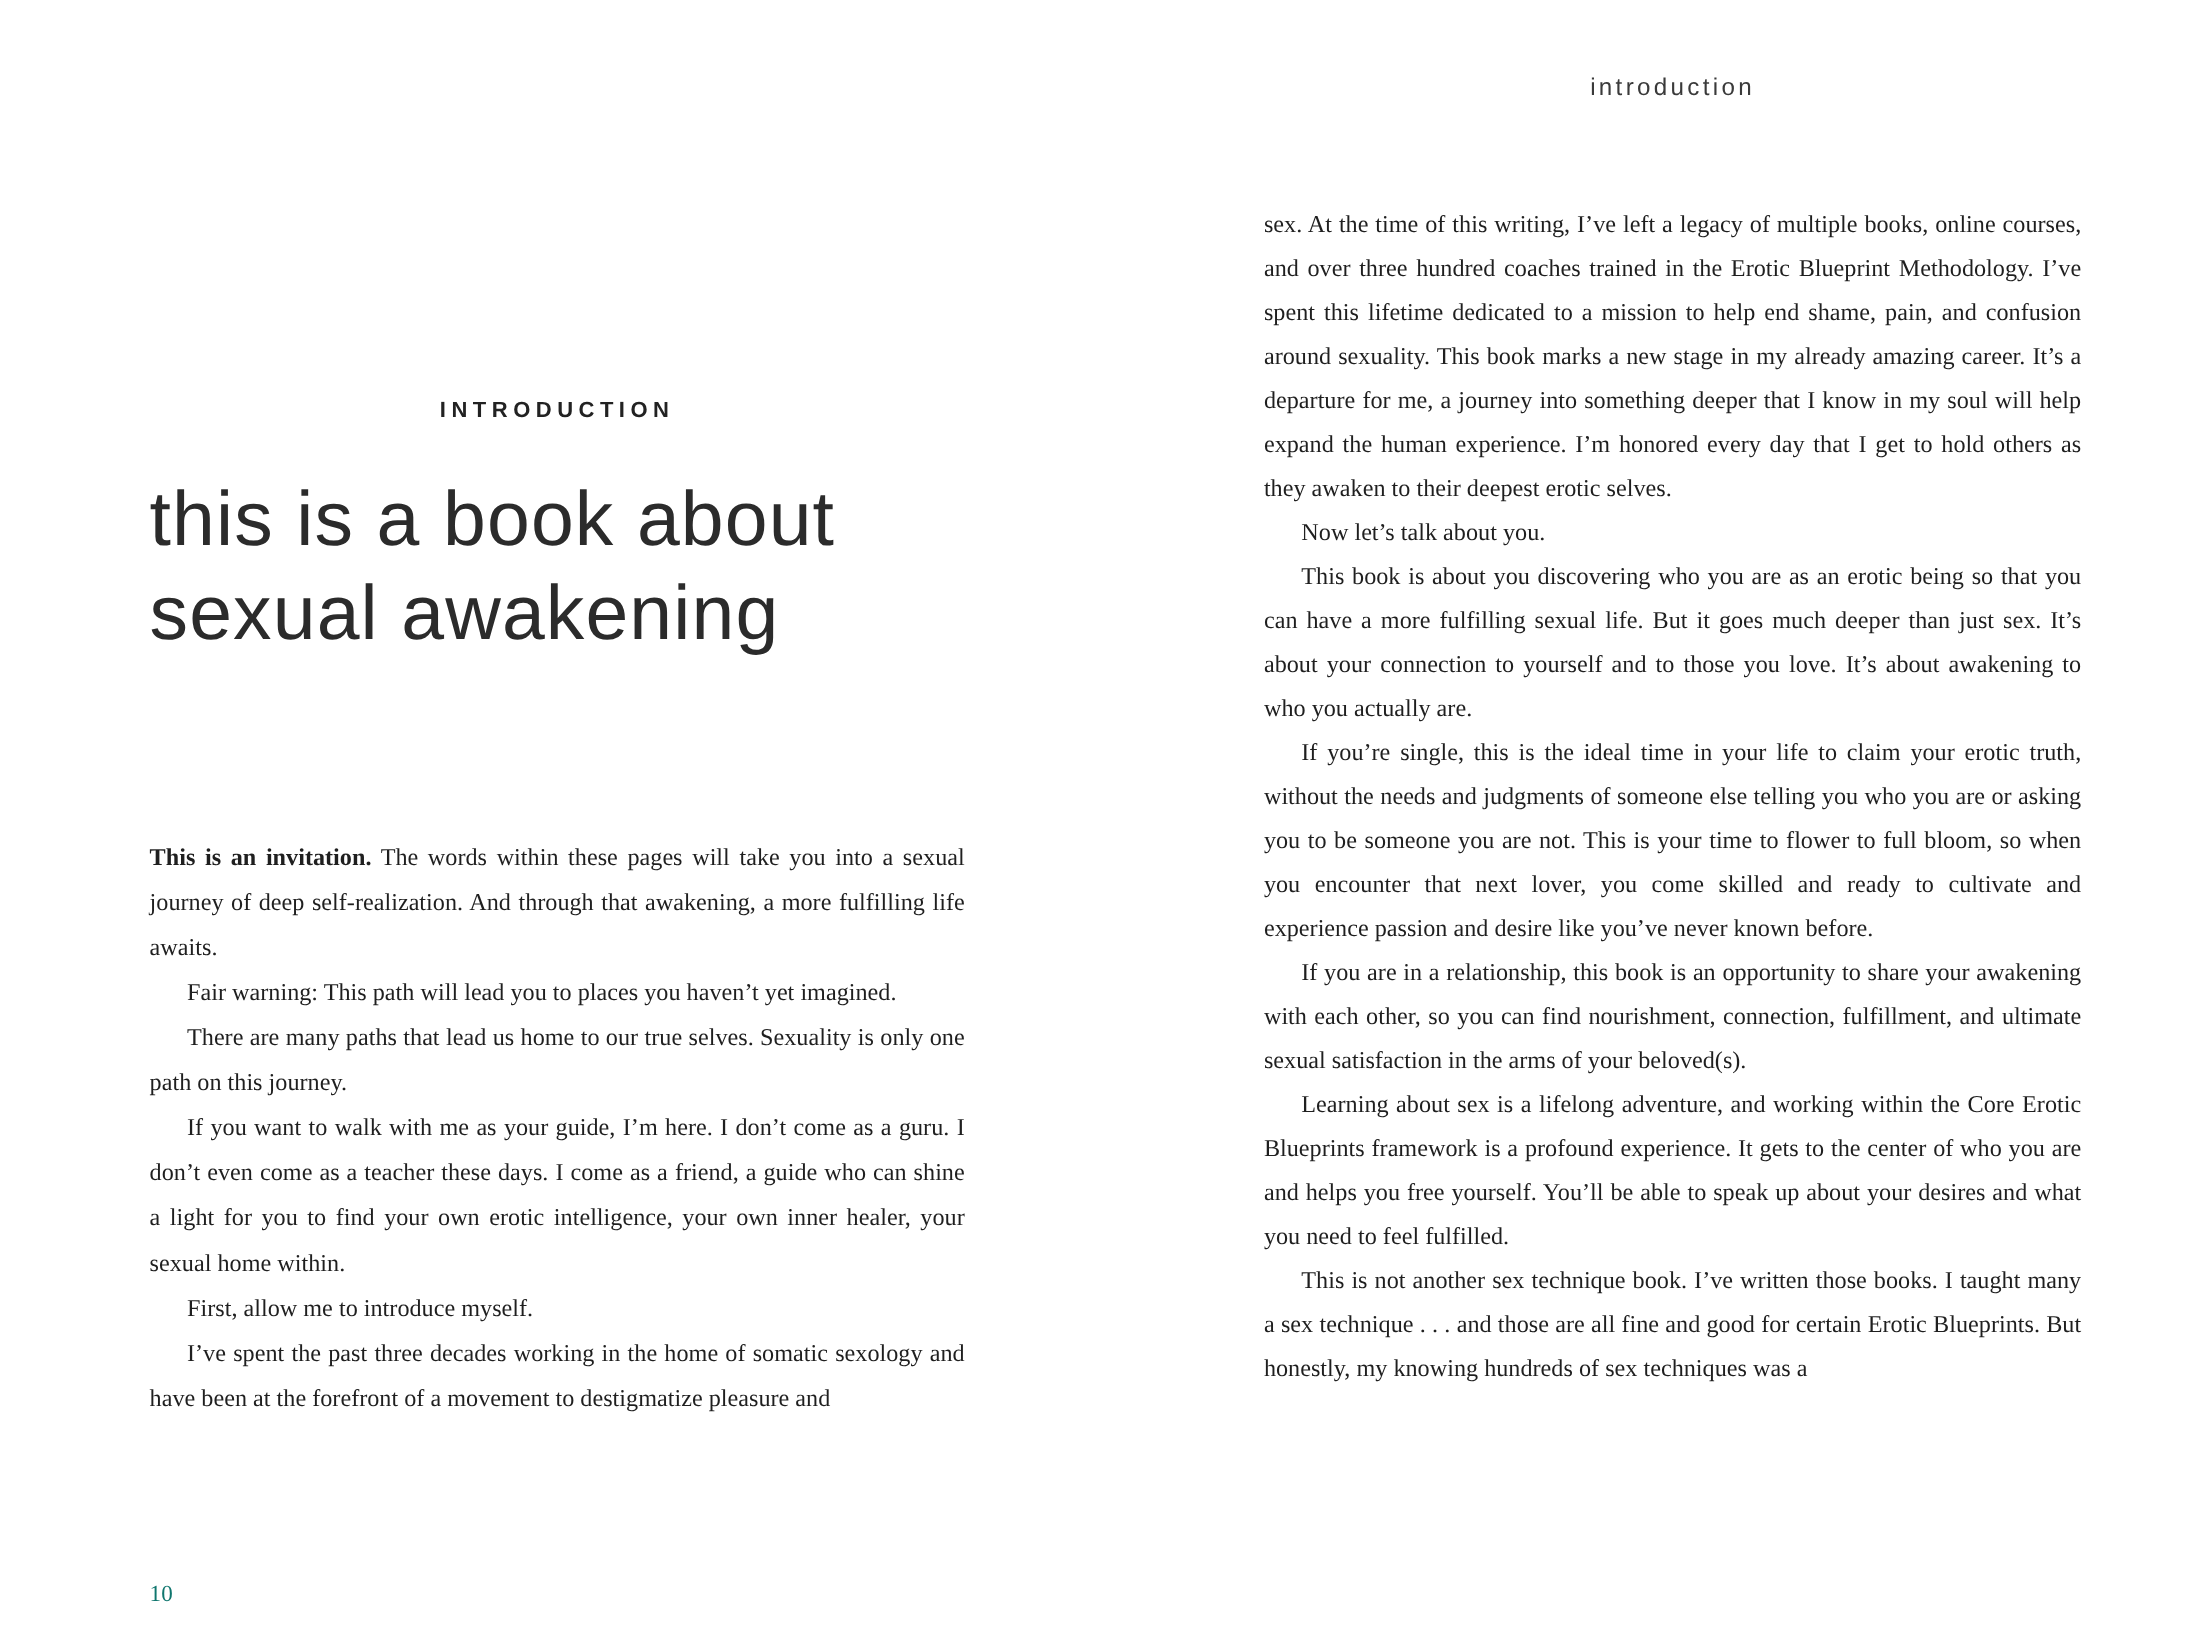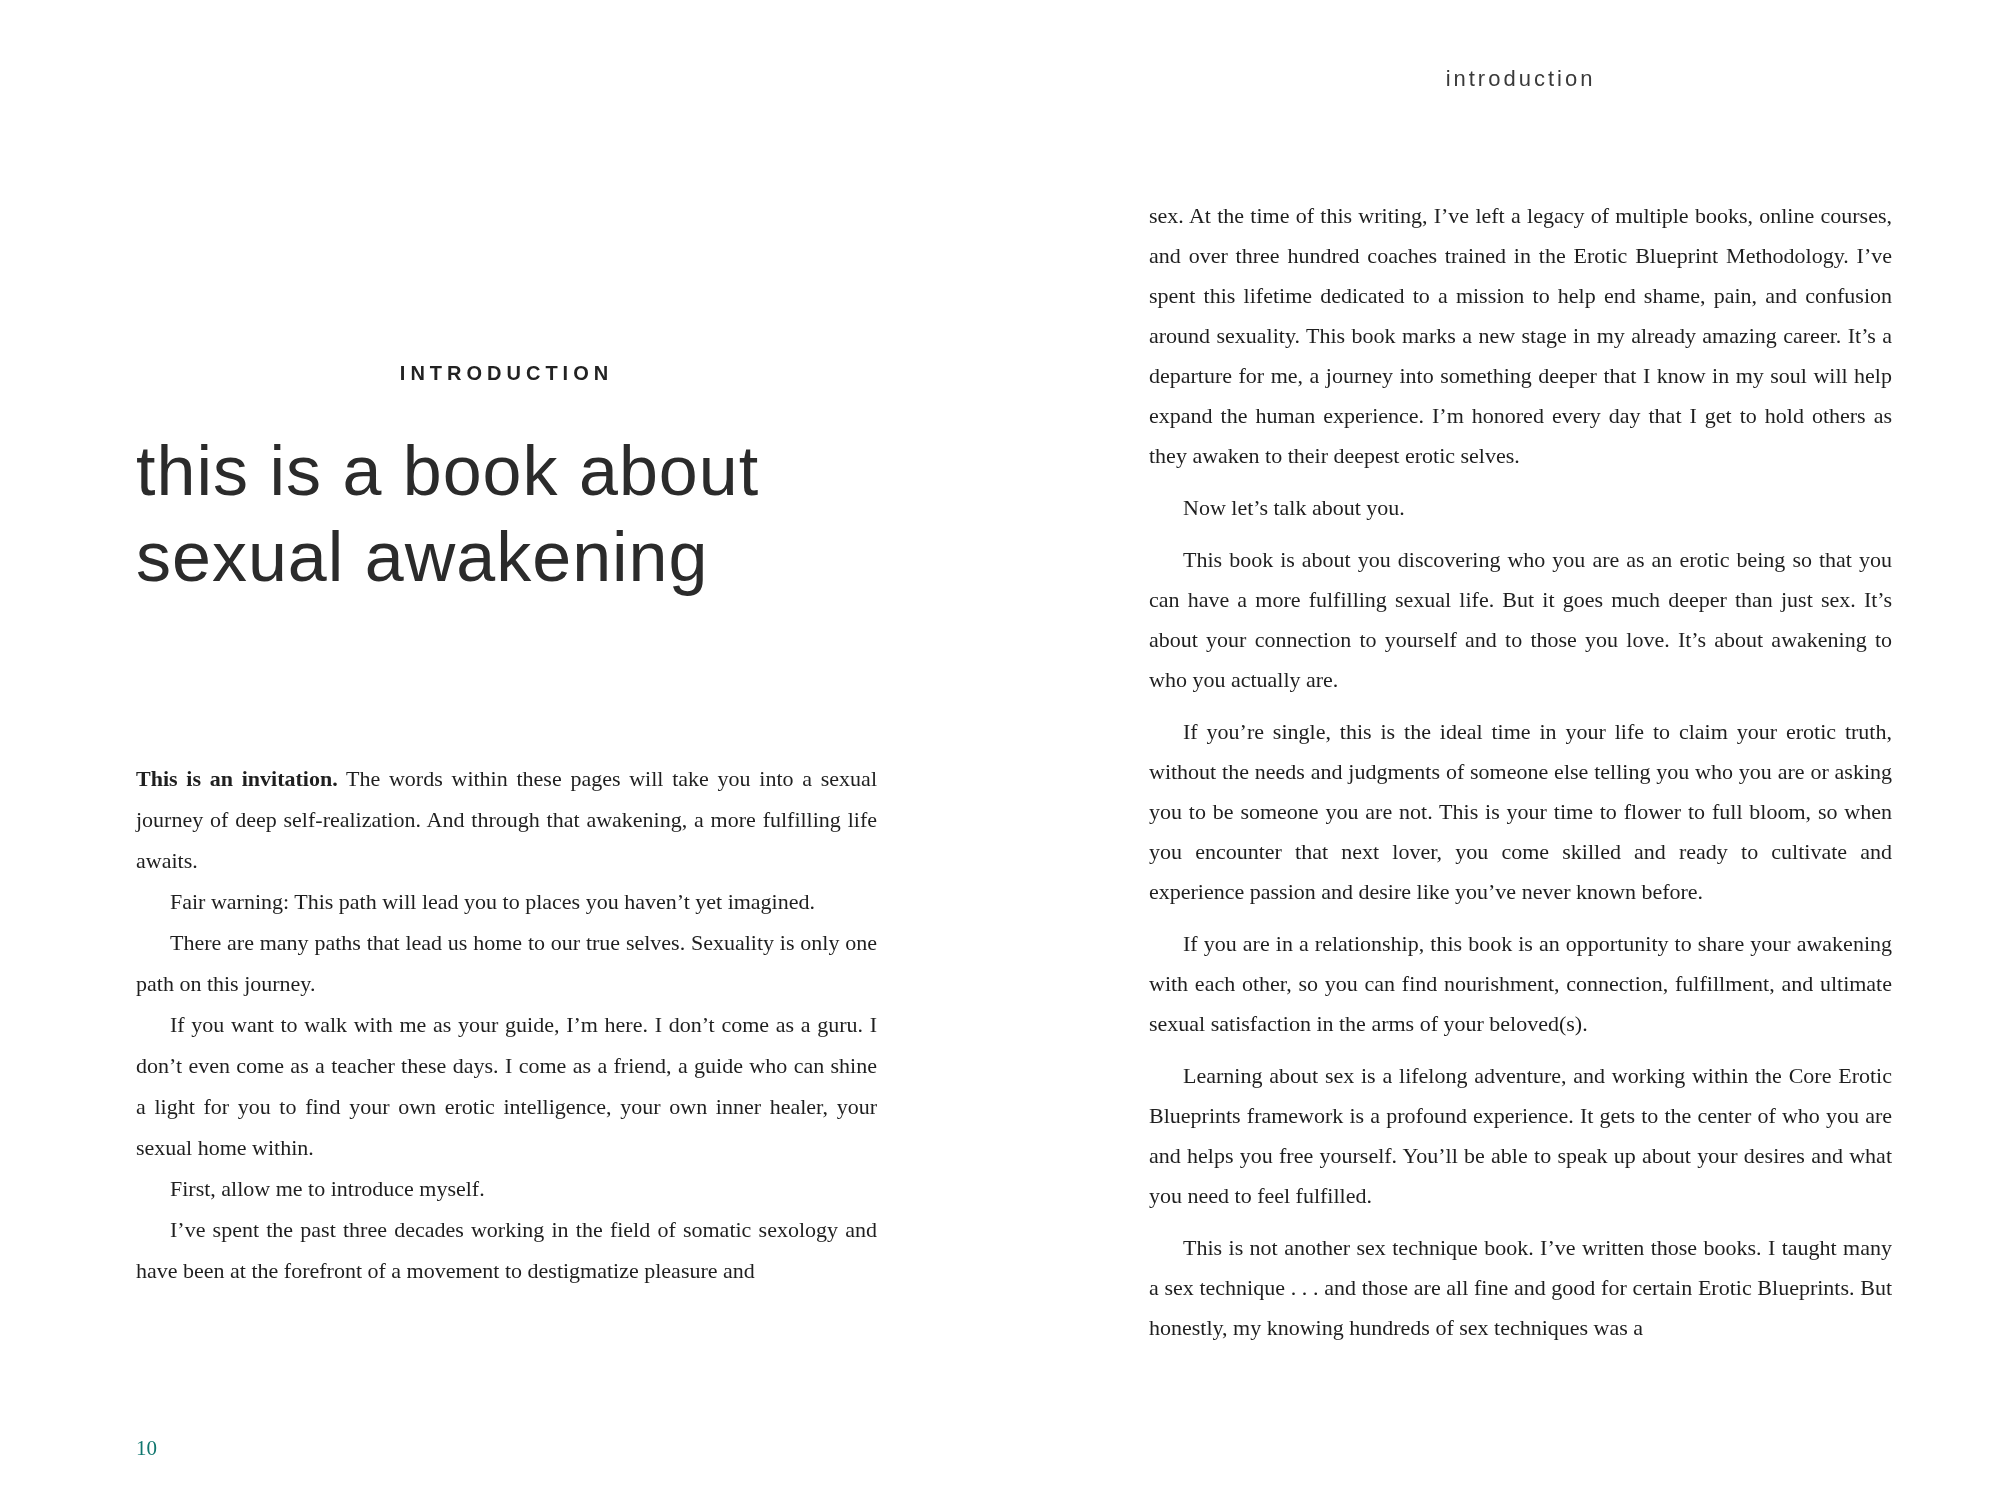--- a/index.html
+++ b/index.html
@@ -76,21 +76,21 @@
   .body-block-left  { top: 758px; }
   .body-block-right { top: 184px; }
 
   p.body-par {
     margin: 0;
     text-align: justify;
     font-size: 22px;
     color: #1f1f1f;
   }
   .body-block-left  p.body-par { line-height: 41px; }
-  .body-block-right p.body-par { line-height: 40px; margin-top: 12px; }
+  .body-block-right p.body-par { line-height: 40px; }
   p.indent { text-indent: 34px; }
   p.body-par strong { font-weight: bold; }
 
   .page-number {
     position: absolute;
     top: 1436px;
     left: 0;
     width: 100%;
     text-align: left;
     font-size: 21px;
@@ -110,21 +110,21 @@
       <div>this is a book about</div>
       <div>sexual awakening</div>
     </div>
 
     <div class="body-block body-block-left">
       <p class="body-par"><strong>This is an invitation.</strong><span> The words within these pages will take you into a sexual journey of deep self-realization. And through that awakening, a more fulfilling life awaits.</span></p>
       <p class="body-par indent">Fair warning: This path will lead you to places you haven’t yet imagined.</p>
       <p class="body-par indent">There are many paths that lead us home to our true selves. Sexuality is only one path on this journey.</p>
       <p class="body-par indent">If you want to walk with me as your guide, I’m here. I don’t come as a guru. I don’t even come as a teacher these days. I come as a friend, a guide who can shine a light for you to find your own erotic intelligence, your own inner healer, your sexual home within.</p>
       <p class="body-par indent">First, allow me to introduce myself.</p>
-      <p class="body-par indent">I’ve spent the past three decades working in the field of somatic sexology and have been at the forefront of a movement to destigmatize pleasure and</p>
+      <p class="body-par indent">I’ve spent the past three decades working in the home of somatic sexology and have been at the forefront of a movement to destigmatize pleasure and</p>
     </div>
 
     <div class="page-number">10</div>
   </div>
 
   <div class="page page-right">
 
     <div class="running-header">introduction</div>
 
     <div class="body-block body-block-right">

